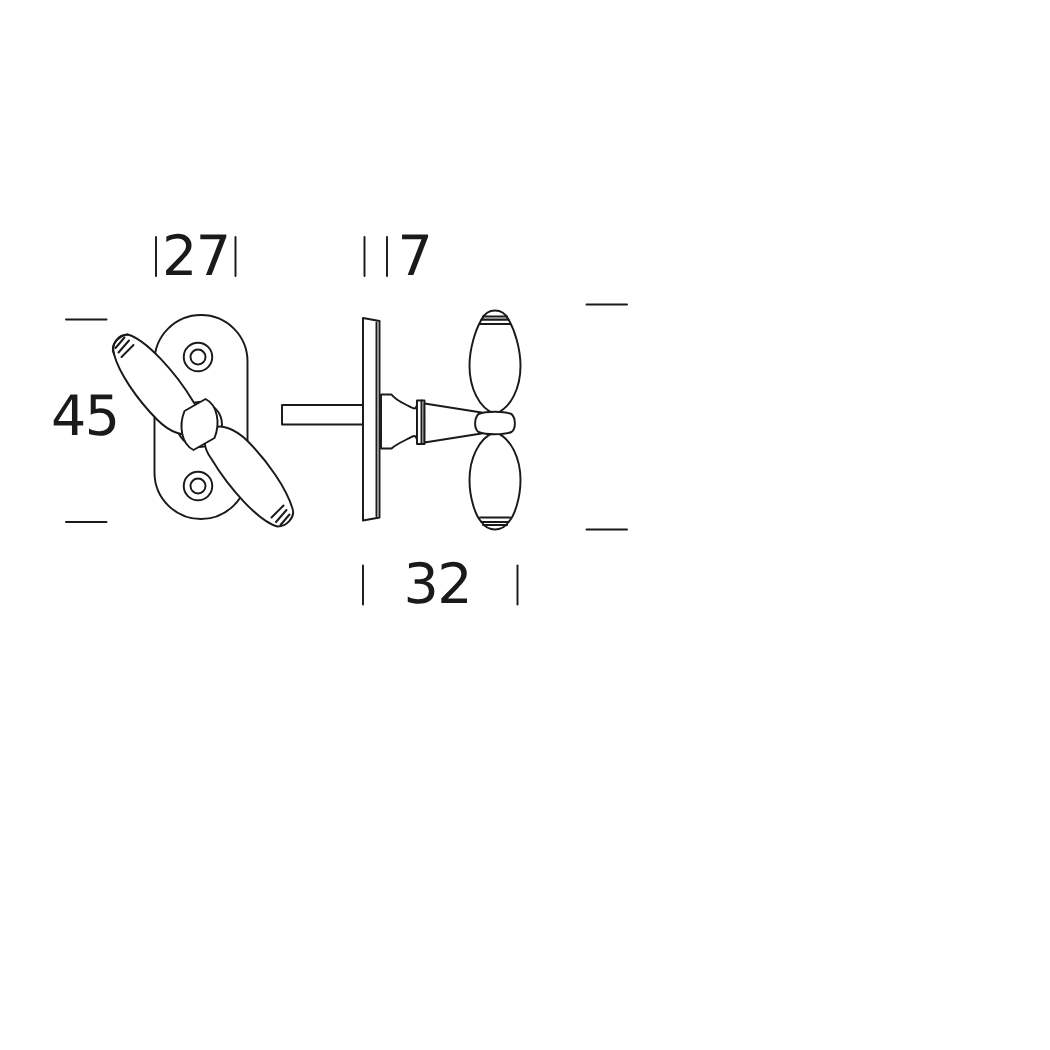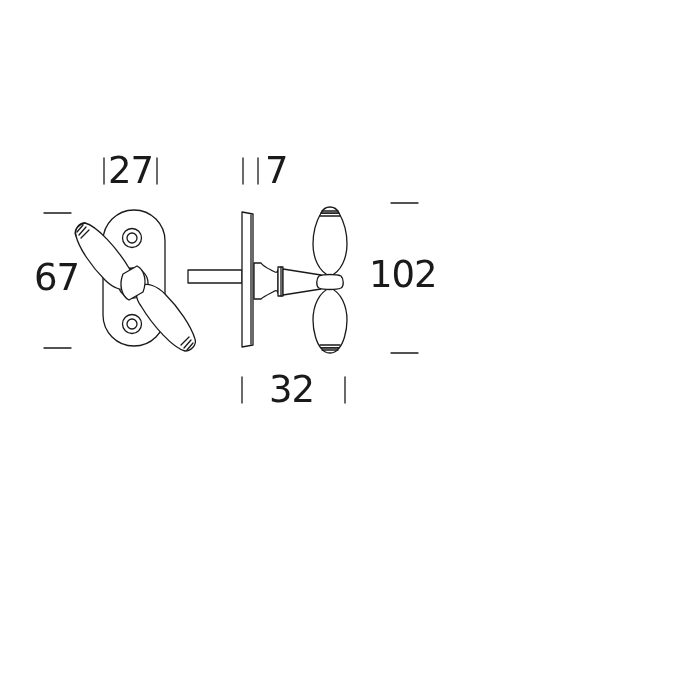--- a/index.html
+++ b/index.html
@@ -115,16 +115,15 @@
         <line x1="317" y1="350" x2="333" y2="350"></line>
         <line x1="315" y1="345" x2="335" y2="345"></line>
 
         <path fill="#fff" d="M314 276 C 319 274, 331 274, 336 276 C 339 279, 339 286, 336 288 C 331 290, 319 290, 314 288 C 311 286, 311 279, 314 276 Z"></path>
       </g>
     </g>
   </svg>
 
   <div class="dim-text" style="left:103px; top:152px; font-size:37px;">27</div>
   <div class="dim-text" style="left:260px; top:152px; font-size:37px;">7</div>
-  <div class="dim-text" style="left:29px; top:259px; font-size:37px;">67</div>
-  <div class="dim-text" style="left:364px; top:256px; font-size:37px;">102</div>
+  <div class="dim-text" style="left:29px; top:259px; font-size:37px;">45</div>
   <div class="dim-text" style="left:264px; top:371px; font-size:37px;">32</div>
 </div>
 
 </body></html>

